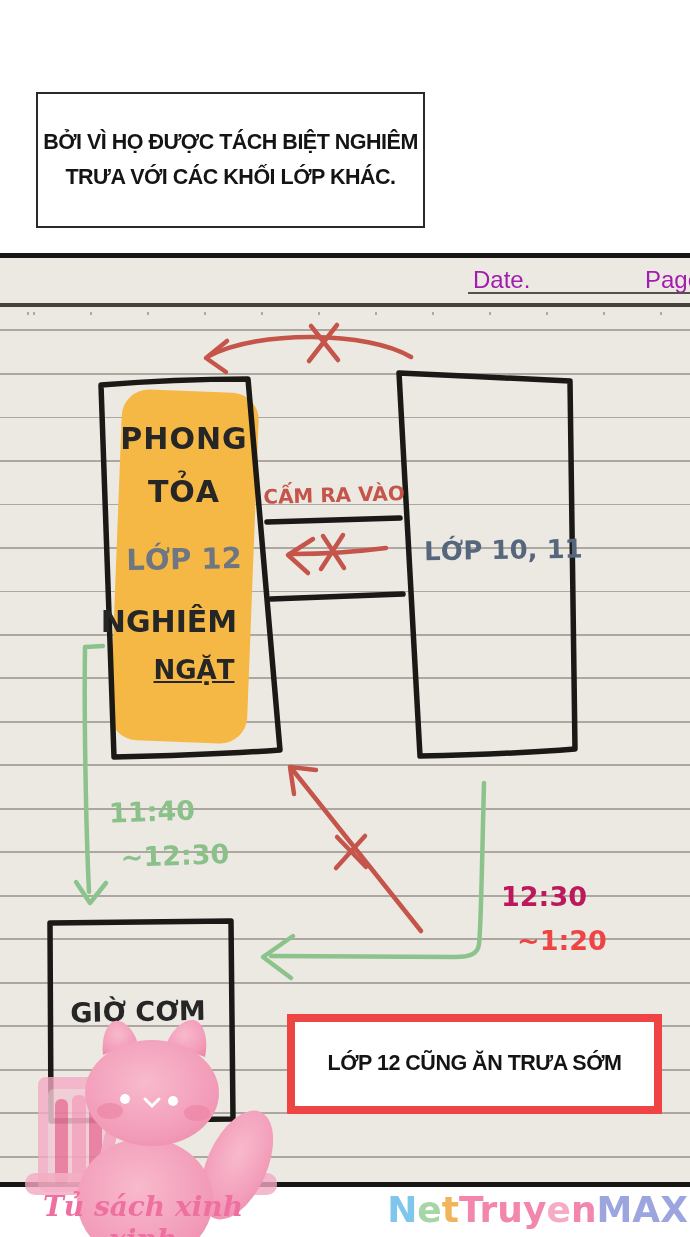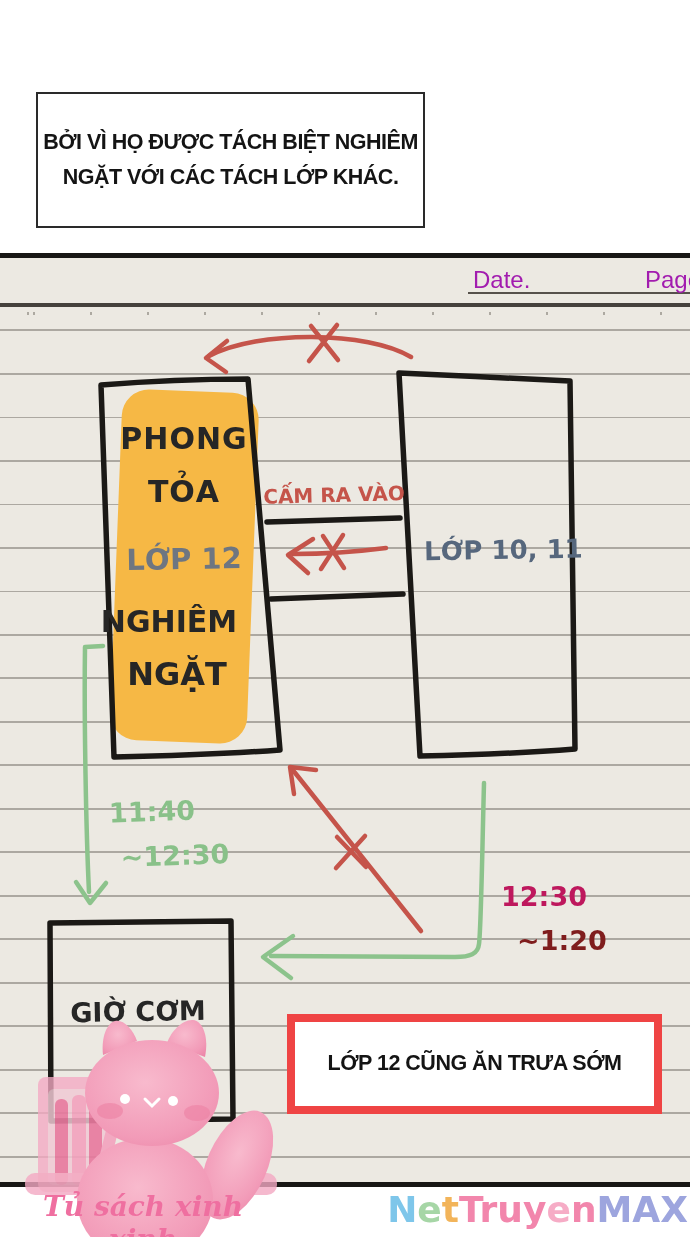--- a/index.html
+++ b/index.html
@@ -33,45 +33,45 @@
   
   .overlay{position:absolute;left:0;top:0;width:690px;height:1237px;z-index:5;pointer-events:none;}
 
   
   .hand{position:absolute;z-index:6;font-family:"DejaVu Sans",sans-serif;font-weight:bold;
         color:#262626;text-align:center;white-space:nowrap;}
   .lbl-phong  {left:113px;top:421px;width:142px;font-size:30px;letter-spacing:1px;}
   .lbl-toa    {left:113px;top:474px;width:142px;font-size:30px;letter-spacing:1px;}
   .lbl-lop12  {left:113px;top:542px;width:142px;font-size:29px;color:#6E7681;transform:rotate(-1deg);}
   .lbl-nghiem {left:98px;top:604px;width:142px;font-size:30px;}
-  .lbl-ngat   {left:106px;top:655px;width:142px;font-size:32px;}
+  .lbl-ngat   {left:123px;top:655px;width:142px;font-size:26px;text-decoration:underline;}
   .lbl-cam    {left:263px;top:483px;width:142px;font-size:20px;color:#C5544A;transform:rotate(-1.5deg);}
   .lbl-lop1011{left:424px;top:535px;width:145px;font-size:26px;color:#56677D;transform:rotate(-1deg);}
   .lbl-t1a{left:106px;top:796px;width:92px;font-size:27px;color:#89C189;transform:rotate(-2deg);}
   .lbl-t1b{left:114px;top:840px;width:122px;font-size:27px;color:#89C189;transform:rotate(-2deg);}
   .lbl-t2a{left:498px;top:881px;width:92px;font-size:27px;color:#be185d;}
-  .lbl-t2b{left:502px;top:925px;width:120px;font-size:27px;color:#7f1d1d;}
+  .lbl-t2b{left:502px;top:925px;width:120px;font-size:27px;color:#ef4444;}
   .lbl-giocom{left:62px;top:996px;width:152px;font-size:27px;transform:rotate(-1deg);}
 
   
   .mascot{position:absolute;left:15px;top:1015px;width:280px;height:222px;z-index:9;pointer-events:none;}
   .publisher{position:absolute;left:28px;top:1190px;width:230px;z-index:9;
              font-family:"DejaVu Serif",serif;font-style:italic;font-weight:bold;
              font-size:28px;color:#EF6FA0;text-align:center;}
   .watermark{position:absolute;right:2px;top:1189px;z-index:9;font-family:"DejaVu Sans",sans-serif;
              font-weight:bold;font-size:36px;letter-spacing:0px;white-space:nowrap;}
 </style>
 </head>
 <body>
 
 <div class="stage">
 
   <div class="caption caption-top">
     <div class="cap-line">BỞI VÌ HỌ ĐƯỢC TÁCH BIỆT NGHIÊM</div>
-    <div class="cap-line">NGẶT VỚI CÁC TÁCH LỚP KHÁC.</div>
+    <div class="cap-line">TRƯA VỚI CÁC KHỐI LỚP KHÁC.</div>
   </div>
 
   <div class="panel">
     <span class="hdr-label date-label">Date.</span>
     <span class="hdr-label page-label">Page.</span>
     <div class="hdr-underline"></div>
     <div class="thick-line"></div>
     <div class="ticks"></div>
     <div class="ruled"></div>
   </div>

